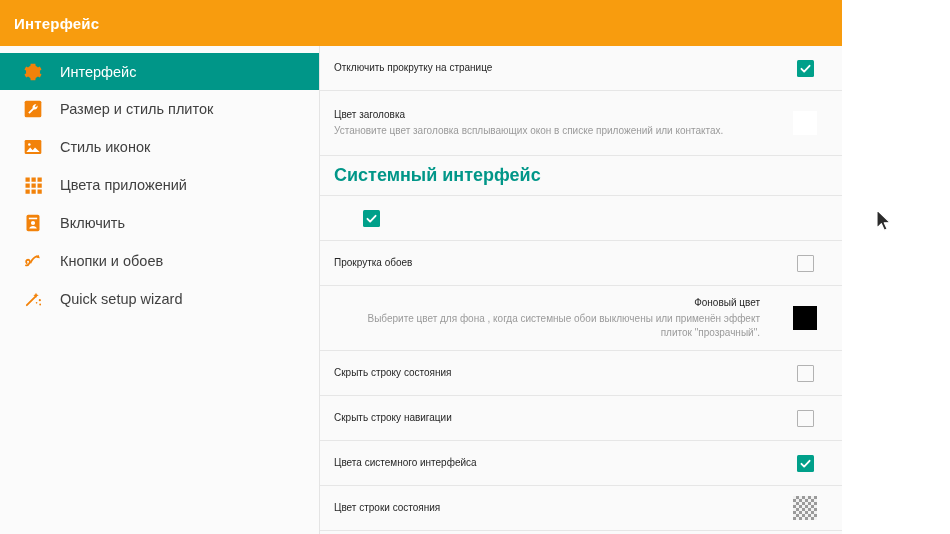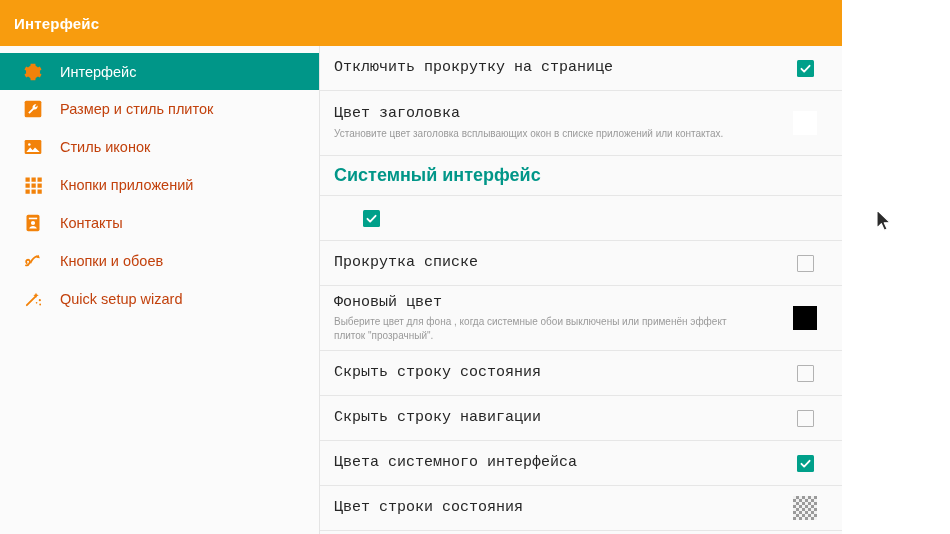--- a/index.html
+++ b/index.html
@@ -33,33 +33,33 @@
   .side-item{
     height:38px;display:flex;align-items:center;
     padding-left:22px;box-sizing:border-box;cursor:default;
   }
   .side-item.sel{background:#009688;height:37px;margin-top:7px;}
   .side-icon{
     width:22px;height:22px;flex:0 0 22px;
     display:flex;align-items:center;justify-content:center;
     margin-right:16px;
   }
-  .side-label{font-size:14.5px;color:#c2410c;}
+  .side-label{font-size:14.5px;color:#404040;}
   .side-item.sel .side-label{color:#ffffff;}
 
   
   .content{flex:1;background:#fafafa;position:relative;}
   .row{
     position:relative;background:#fafafa;
     border-bottom:1px solid #e6e6e6;
     padding:0 0 0 14px;box-sizing:border-box;
     display:flex;align-items:center;
   }
   .row-texts{flex:1;padding-right:8px;}
-  .row-title{font-size:15px;color:#262626;line-height:1.25;font-family:Liberation Mono, monospace;}
+  .row-title{font-size:10px;color:#262626;line-height:1.25;}
   .row-desc{font-size:10px;color:#9a9a9a;line-height:1.34;margin-top:3px;}
   .row-ctrl{
     width:74px;flex:0 0 74px;
     display:flex;align-items:center;justify-content:center;
   }
 
   .section-row{
     height:40px;display:flex;align-items:flex-end;
     padding:0 0 9px 14px;box-sizing:border-box;
     background:#fafafa;border-bottom:1px solid #e6e6e6;
@@ -135,32 +135,32 @@
               <rect x="10.2" y="3" width="5.1" height="5.1" fill="#f2820a"></rect>
               <rect x="17.4" y="3" width="5.1" height="5.1" fill="#f2820a"></rect>
               <rect x="3" y="10.2" width="5.1" height="5.1" fill="#f2820a"></rect>
               <rect x="10.2" y="10.2" width="5.1" height="5.1" fill="#f2820a"></rect>
               <rect x="17.4" y="10.2" width="5.1" height="5.1" fill="#f2820a"></rect>
               <rect x="3" y="17.4" width="5.1" height="5.1" fill="#f2820a"></rect>
               <rect x="10.2" y="17.4" width="5.1" height="5.1" fill="#f2820a"></rect>
               <rect x="17.4" y="17.4" width="5.1" height="5.1" fill="#f2820a"></rect>
             </svg>
           </span>
-          <span class="side-label">Кнопки приложений</span>
+          <span class="side-label">Цвета приложений</span>
         </div>
         <div class="side-item">
           <span class="side-icon">
             <svg width="20" height="20" viewBox="0 0 24 24">
               <rect x="4.2" y="2.2" width="15.6" height="19.6" rx="2" fill="#f2820a"></rect>
               <rect x="7" y="5.6" width="10" height="1.9" fill="#ffffff"></rect>
               <circle cx="12" cy="12" r="2.5" fill="#ffffff"></circle>
               <path fill="#ffffff" d="M7.4 18.6c.5-2 2.4-3.1 4.6-3.1s4.1 1.1 4.6 3.1z"></path>
             </svg>
           </span>
-          <span class="side-label">Контакты</span>
+          <span class="side-label">Включить</span>
         </div>
         <div class="side-item">
           <span class="side-icon">
             <svg width="20" height="20" viewBox="0 0 24 24">
               <path fill="none" stroke="#f2820a" stroke-width="2.1" stroke-linecap="round" d="M4.5 14.5c-1.6-1.5-.6-4 1.6-4 1.9 0 2.6 2 1.8 3.8-.9 2-3 3.3-4.4 2.9"></path>
               <path fill="none" stroke="#f2820a" stroke-width="2.1" stroke-linecap="round" d="M9.2 13.8c1.6-3.3 4.6-6.6 7.8-7.6"></path>
               <path fill="#f2820a" d="M18.6 4.6l1.6 4.1-4.3-.7z"></path>
             </svg>
           </span>
           <span class="side-label">Кнопки и обоев</span>
@@ -208,27 +208,27 @@
           <div class="row-ctrl">
             <div class="cb on">
               <svg width="13" height="13" viewBox="0 0 24 24">
                 <path fill="none" stroke="#ffffff" stroke-width="3.4" stroke-linecap="round" stroke-linejoin="round" d="M4.5 12.6l5 5 10-10.6"></path>
               </svg>
             </div>
           </div>
         </div>
         <div class="row" style="min-height: 45px;">
           <div class="row-texts">
-            <div class="row-title">Прокрутка списке</div>
+            <div class="row-title">Прокрутка обоев</div>
           </div>
           <div class="row-ctrl">
             <div class="cb off"></div>
           </div>
         </div>
-        <div class="row" style="min-height: 65px;">
+        <div class="row" style="min-height: 65px; text-align: right;">
           <div class="row-texts">
             <div class="row-title">Фоновый цвет</div>
             <div class="row-desc">Выберите цвет для фона , когда системные обои выключены или применён эффект плиток "прозрачный".</div>
           </div>
           <div class="row-ctrl">
             <div class="sw" style="background: rgb(0, 0, 0);"></div>
           </div>
         </div>
         <div class="row" style="min-height: 45px;">
           <div class="row-texts">

